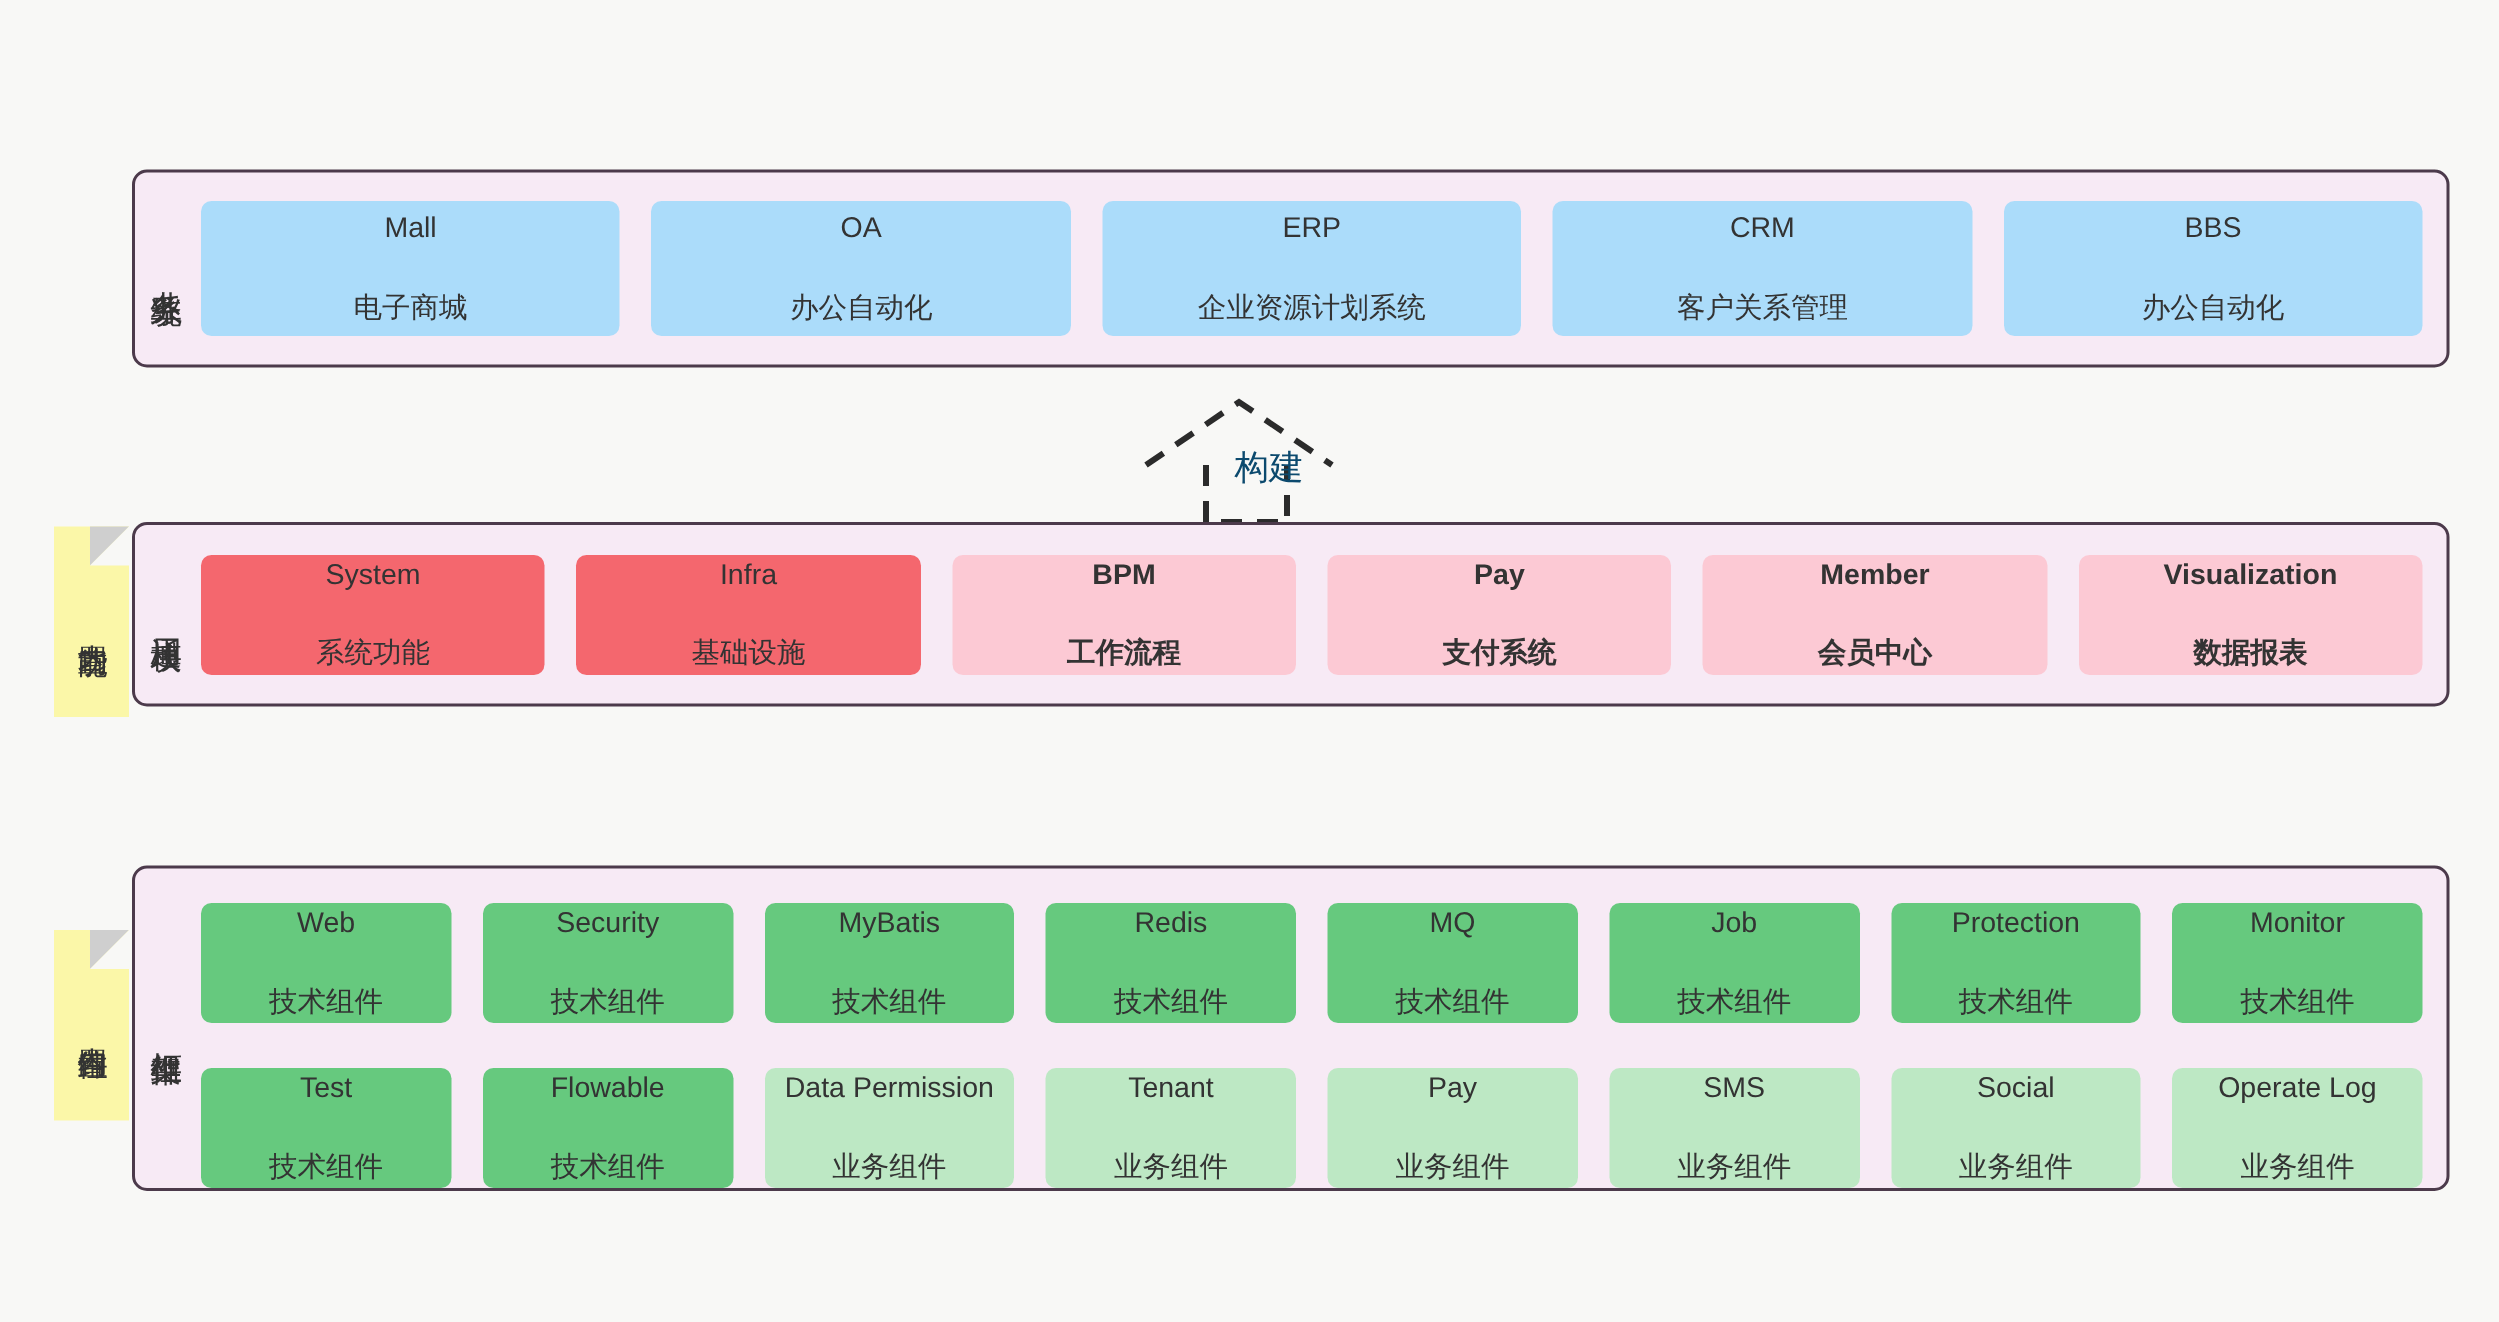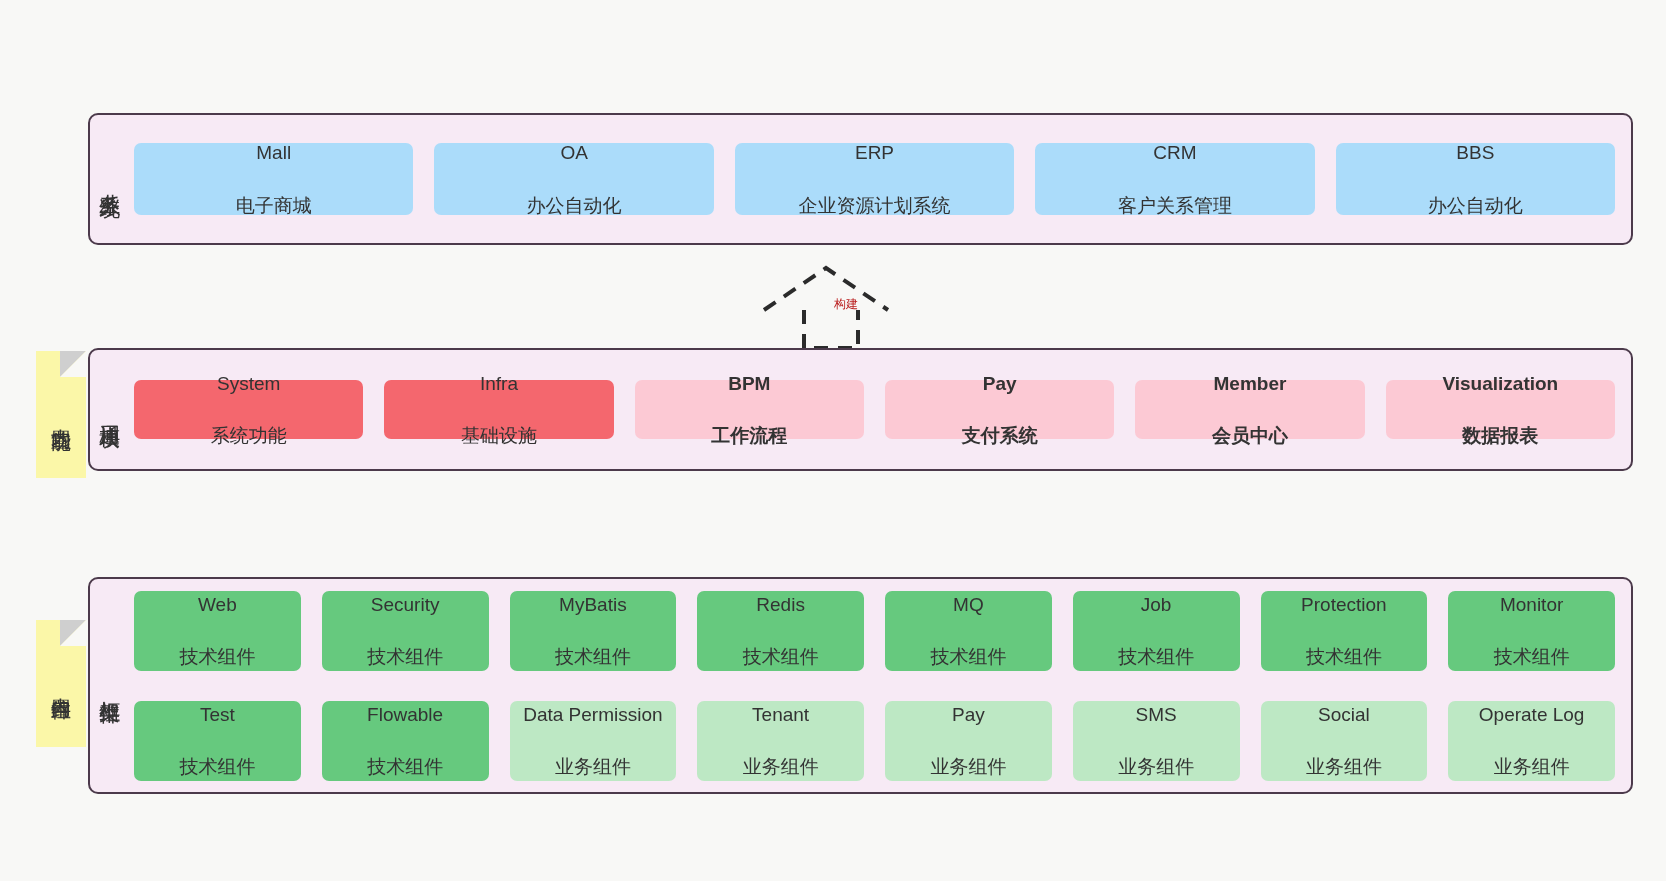--- a/index.html
+++ b/index.html
@@ -69,28 +69,28 @@
 
   
   .fill-blue       {background:#ABDCFA;}
   .fill-red        {background:#F4676E;}
   .fill-pink       {background:#FCC9D4;font-weight:bold;}
   .fill-green      {background:#66C97E;}
   .fill-lightgreen {background:#BDE8C4;}
 
   
   #layer-business {left:88px;  top:113px; width:1545px; height:132px;}
-  #layer-business .card-row{height:72px;}
+  #layer-business .card-row{height:72px;align-items:center;}
 
   #layer-modules  {left:88px;  top:348px; width:1545px; height:123px;}
-  #layer-modules  .card-row{height:59px;justify-content:space-between;}
+  #layer-modules  .card-row{height:80px;justify-content:space-between;}
 
   #layer-framework{left:88px;  top:577px; width:1545px; height:217px;}
   #layer-framework .card-row{height:80px;}
-  #layer-framework .cards{gap:30px;}
+  #layer-framework .cards{gap:30px;justify-content:flex-end;}
 
   
   .note{
     position:absolute;
     width:50px;
     background:#FBF7A8;
     color:#333;
     font-size:20px;
     line-height:1.14;
     letter-spacing:1px;
@@ -121,22 +121,22 @@
   #note-builtin-function {left:36px; top:351px; height:127px;}
   #note-builtin-component{left:36px; top:620px; height:127px;}
 
   
   .connector{position:absolute;}
   .connector .conn-label{
     position:absolute;
     left:50%;
     transform:translateX(-50%);
     top:38px;
-    font-size:12px;
-    color:#b91c1c;
+    font-size:23px;
+    color:#0c4a6e;
     background:transparent;
     padding:0 3px;
     white-space:nowrap;
   }
   #conn-build{left:758px; top:258px; width:176px; height:92px;}
   #conn-impl {left:772px; top:488px; width:176px; height:92px;}
 </style>
 </head>
 <body>
 

